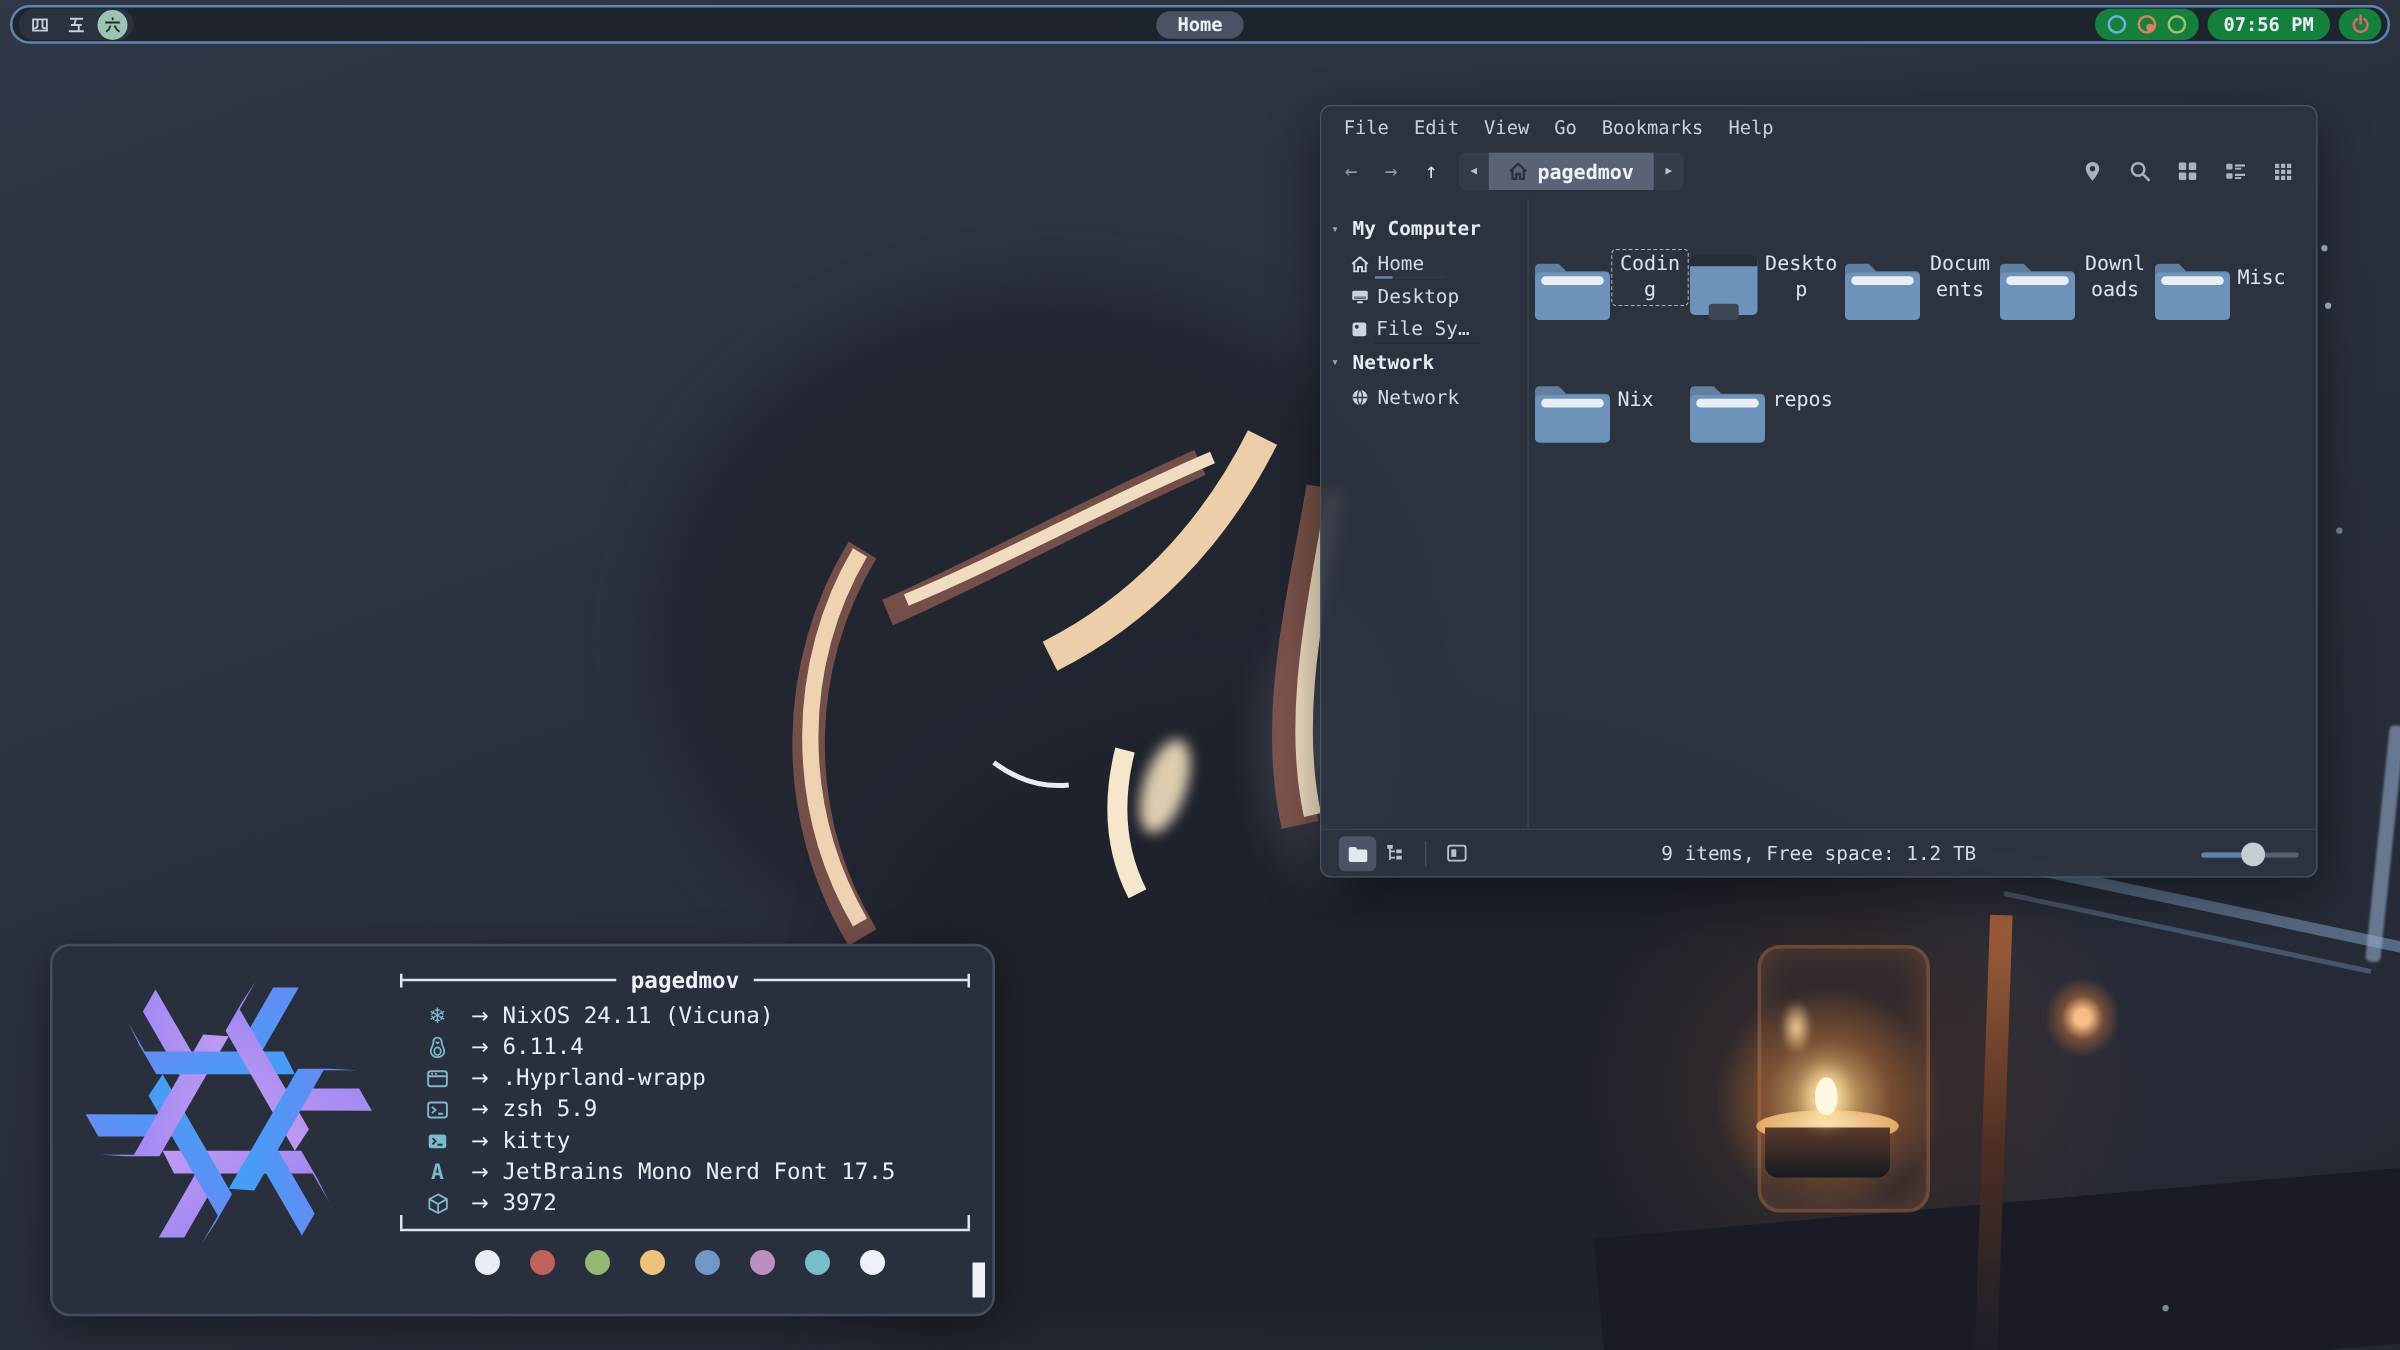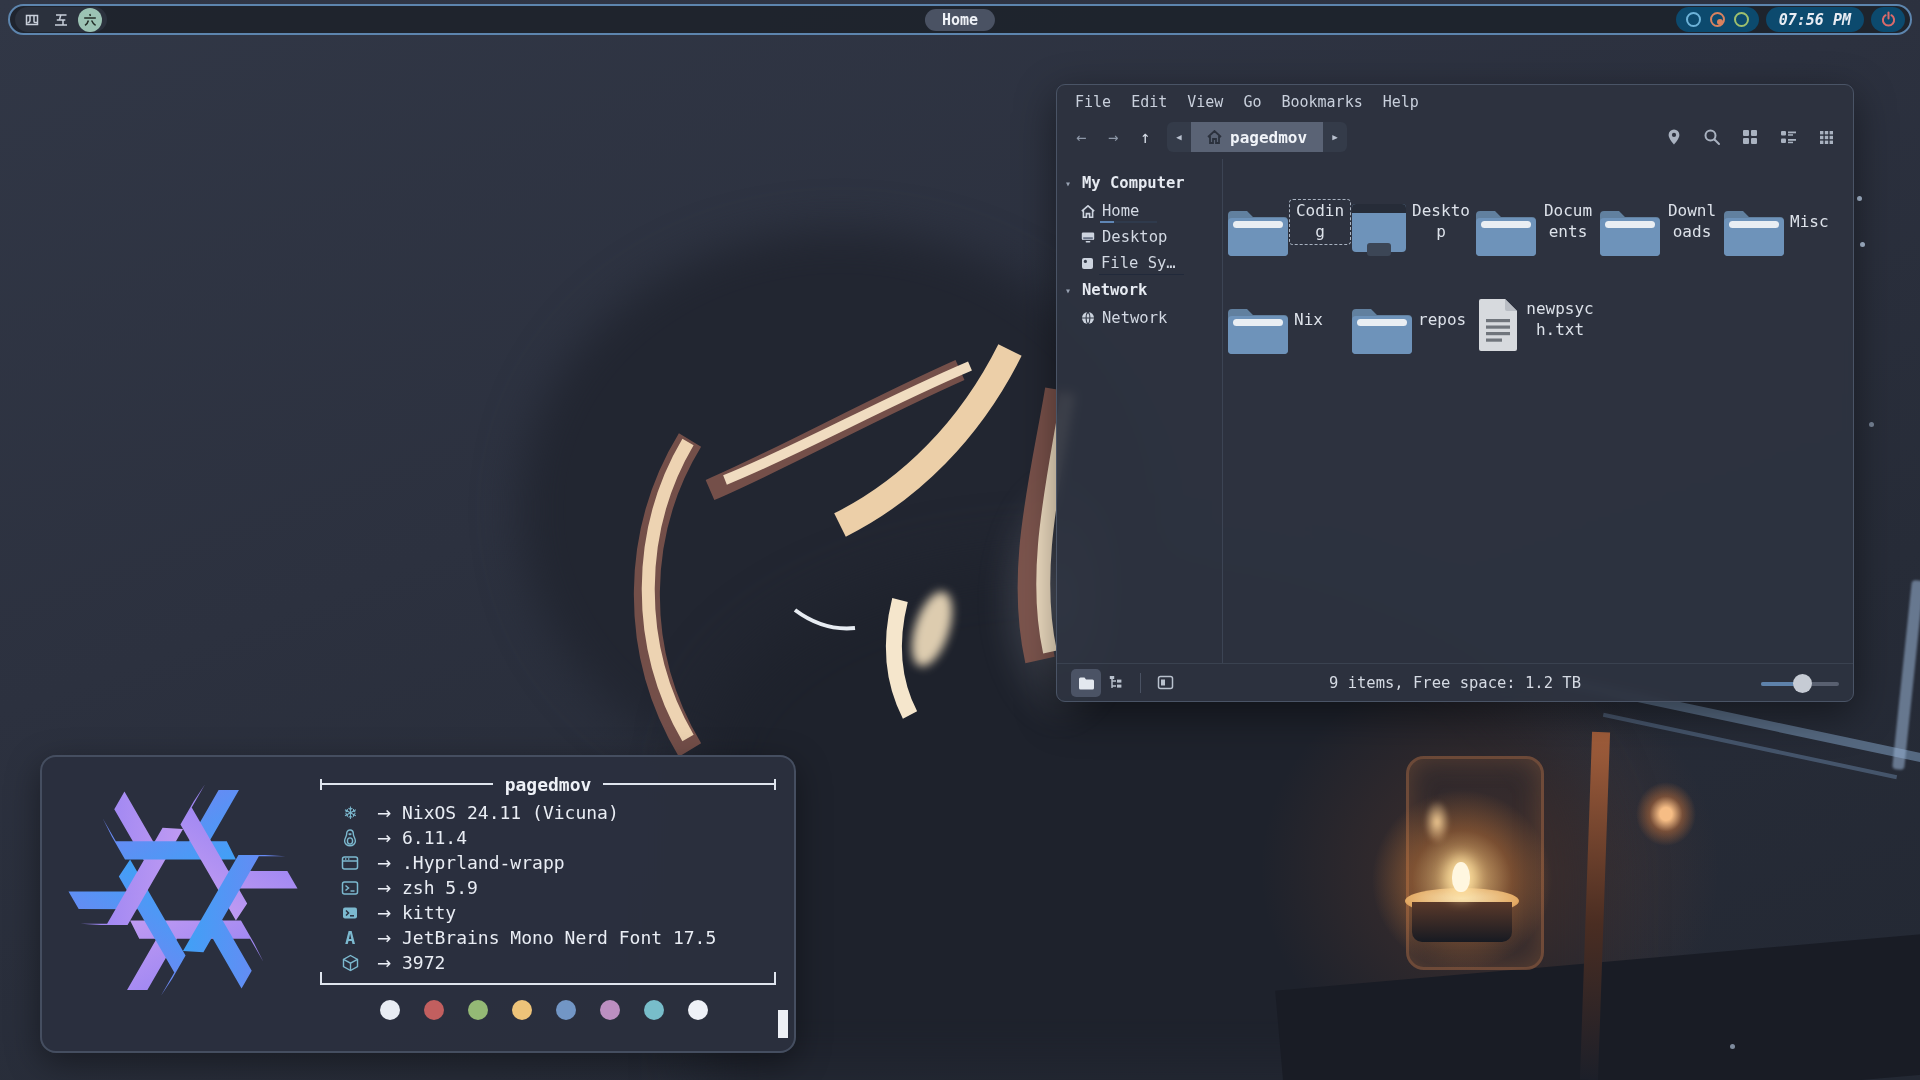--- a/index.html
+++ b/index.html
@@ -55,21 +55,21 @@
   .ws-pill { margin-left:5px; height:25px; display:flex; align-items:center; gap:5px;
     background:#2b313d; border-radius:13px; padding:0 5px; }
   .ws { width:24px; height:24px; display:flex; align-items:center; justify-content:center; }
   .ws svg { stroke:#c8cfda; }
   .ws.active { background:#9cc3b4; border-radius:50%; }
   .ws.active svg { stroke:#232d27; }
   .title-pill { position:absolute; left:50%; top:50%; transform:translate(-50%,-50%);
     background:#4a5263; color:#eef1f6; border-radius:13px; padding:2px 17px;
     font-weight:bold; font-size:15px; }
   .bar-right { margin-left:auto; display:flex; align-items:center; gap:7px; margin-right:5px; }
-  .pill { background:#0c4a6e; border-radius:13px; height:25px; display:flex; align-items:center;font-style:italic; }
+  .pill { background:#15803d; border-radius:13px; height:25px; display:flex; align-items:center; }
   .tray { padding:0 10px; gap:9px; }
   .tcirc { width:15px; height:15px; border-radius:50%; border:2.5px solid; position:relative; }
   .tcirc.c2::after { content:""; position:absolute; right:0; bottom:0; width:6px; height:6px;
     border-radius:50%; background:#d9825f; }
   .clock { padding:0 13px; color:#e8ecf3; font-weight:bold; font-size:15px; }
   .power { width:34px; justify-content:center; }
 
   
   .fm { position:absolute; left:1056px; top:84px; width:798px; height:618px; z-index:30;
     background:rgba(45,51,64,.93); border:1px solid #4a5466; border-radius:9px;
@@ -413,33 +413,20 @@
       <div class="file-item">
         <span class="icon-wrap">
           <svg width="62" height="50" viewBox="0 0 62 50">
               <path d="M1 8 q0-4 4-4 h15 l6 6 h31 q4 0 4 4 v31 q0 4-4 4 H5 q-4 0-4-4 Z" fill="#61809f"></path>
               <rect x="1" y="11" width="60" height="38" rx="4" fill="#6e93ba"></rect>
               <rect x="6" y="14" width="50" height="7" rx="3.5" fill="#e9eef3"></rect>
             </svg>
         </span>
         <span class="file-label">repos</span>
       </div>
-      <div class="file-item">
-        <span class="icon-wrap">
-          <svg width="46" height="58" viewBox="0 0 46 58">
-            <path d="M4 4 q0-2 2-2 h24 l12 12 v38 q0 2-2 2 H6 q-2 0-2-2 Z" fill="#d7dade"></path>
-            <path d="M30 2 l12 12 h-10 q-2 0-2-2 Z" fill="#b9bdc4"></path>
-            <rect x="11" y="22" width="24" height="3.2" fill="#70757c"></rect>
-            <rect x="11" y="28.5" width="24" height="3.2" fill="#70757c"></rect>
-            <rect x="11" y="35" width="24" height="3.2" fill="#70757c"></rect>
-            <rect x="11" y="41.5" width="16" height="3.2" fill="#70757c"></rect>
-          </svg>
-        </span>
-        <span class="file-label">newpsych.txt</span>
-      </div>
     </div>
   </div>
 
   <div class="fm-statusbar">
     <span class="sb-btn active">
       <svg width="16" height="14" viewBox="0 0 16 14">
         <path d="M1 3 q0-1.5 1.5-1.5 h4 l1.5 2 h6.5 q1.5 0 1.5 1.5 v7 q0 1.5-1.5 1.5 h-12 q-1.5 0-1.5-1.5 Z" fill="#e3e8ef"></path>
       </svg>
     </span>
     <span class="sb-btn">

